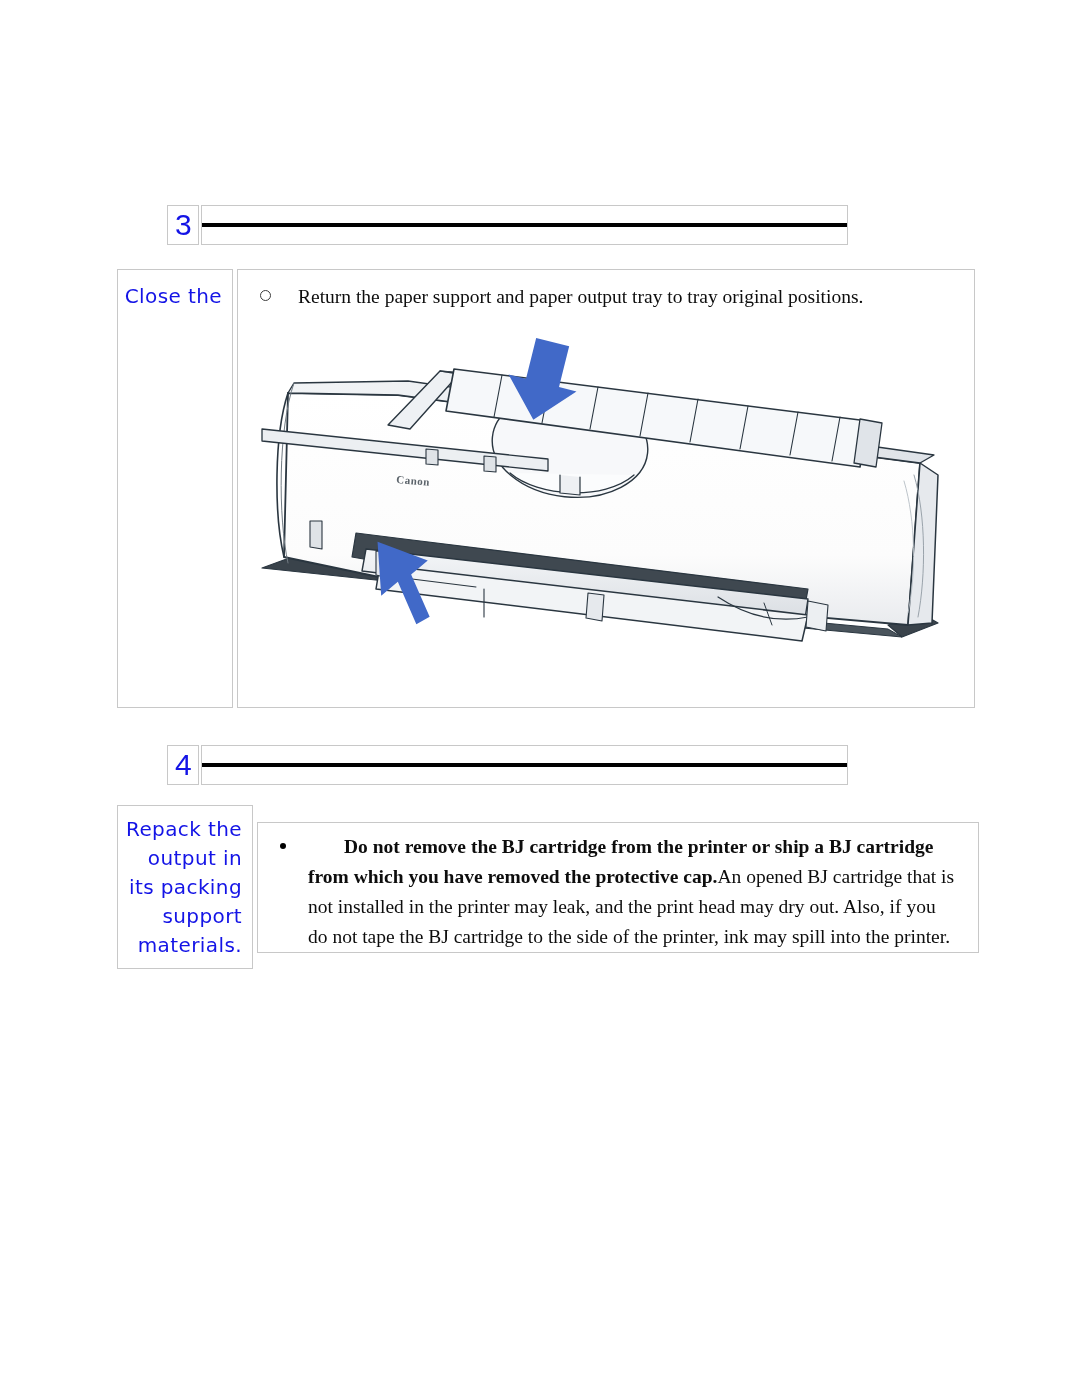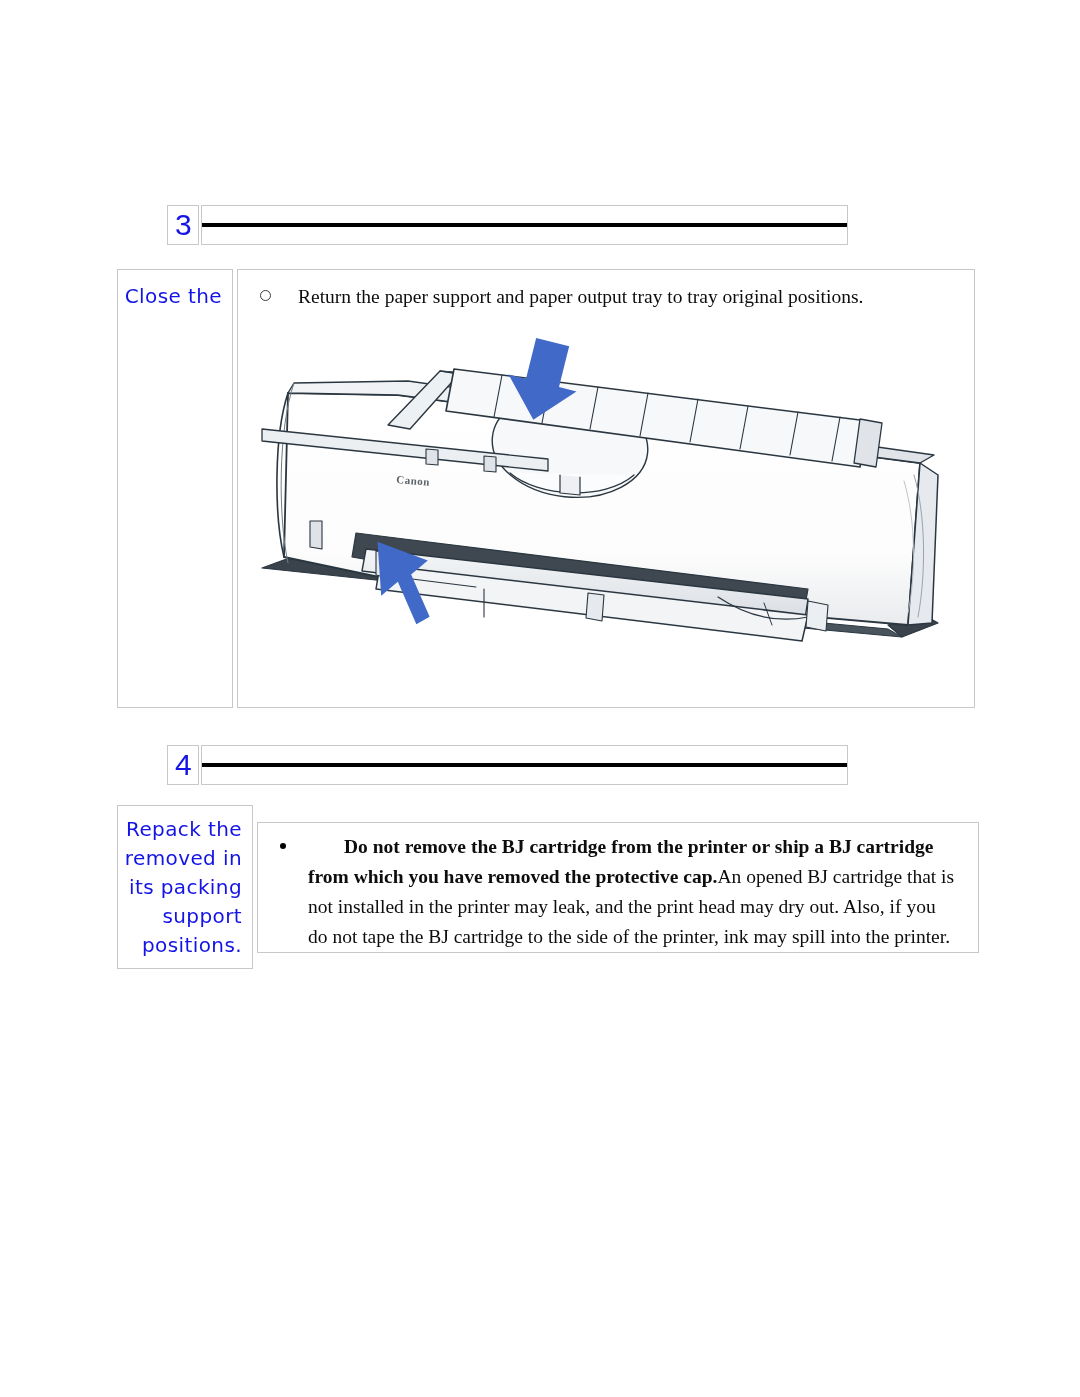--- a/index.html
+++ b/index.html
@@ -244,24 +244,24 @@
   </div>
   <div class="step-rule-box" style="width:647px;">
     <div class="step-rule"></div>
   </div>
 </div>
 
 <div class="content-table" style="left:117px; top:808px; width:862px; height:158px;align-items:center;">
 
   <div class="label-cell" style="width:136px; padding-top:9px;">
     <span class="label-text">Repack the</span>
-    <span class="label-text">removed in</span>
+    <span class="label-text">output in</span>
     <span class="label-text">its packing</span>
     <span class="label-text">support</span>
-    <span class="label-text">positions.</span>
+    <span class="label-text">materials.</span>
   </div>
 
   <div class="body-cell">
     <div class="bullet-row" style="padding:9px 22px 0 22px;">
       <div class="bullet-solid"></div>
       <div class="para" style="margin-left:22px;">
         <b>Do not remove the BJ cartridge from the printer or ship a BJ cartridge from which you have removed the protective cap.</b><span>An opened BJ cartridge that is not installed in the printer may leak, and the print head may dry out. Also, if you do not tape the BJ cartridge to the side of the printer, ink may spill into the printer.</span>
       </div>
     </div>
   </div>

